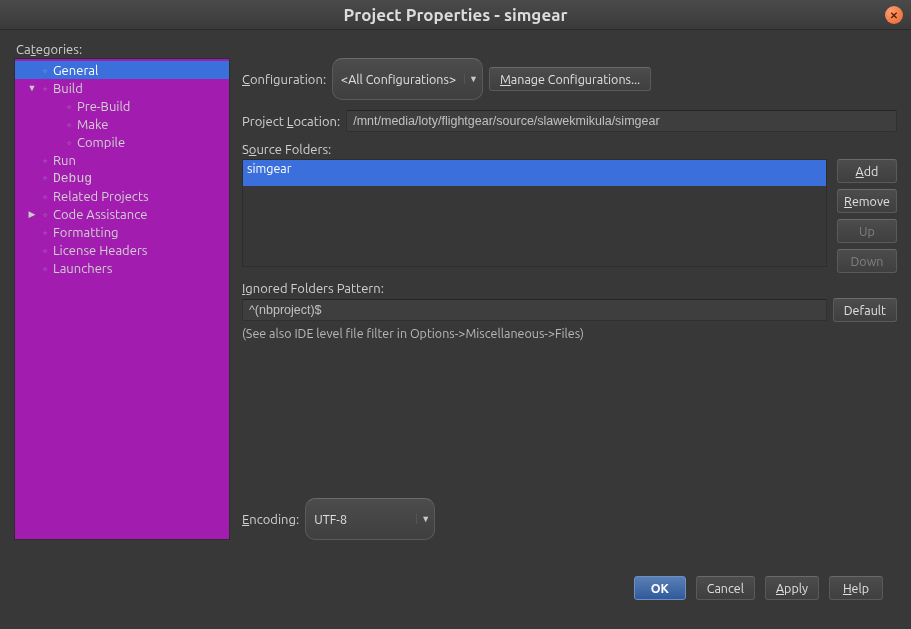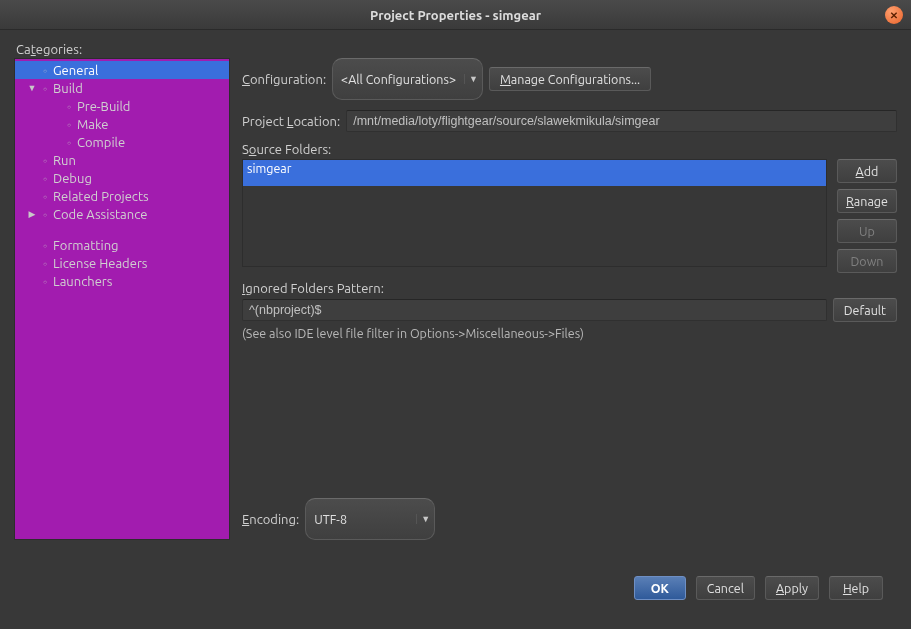--- a/index.html
+++ b/index.html
@@ -17,21 +17,21 @@
     background: linear-gradient(#4a4a4a, #3a3a3a);
     display: flex;
     align-items: center;
     justify-content: center;
     position: relative;
     border-bottom: 1px solid #2a2a2a;
   }
   .title {
     font-weight: bold;
     color: #dcdcdc;
-    font-size: 13px;
+    font-size: 17px;
   }
   .close-btn {
     position: absolute;
     right: 8px;
     top: 6px;
     width: 18px;
     height: 18px;
     border-radius: 50%;
     background: radial-gradient(circle at 35% 30%, #ff9f6e, #e8632b);
     display: flex;
@@ -215,36 +215,36 @@
         <div class="tree-row" style="padding-left: 36px;">
           <span class="arrow"></span>
           <span class="bullet">○</span>
           <span class="tree-label">Compile</span>
         </div>
         <div class="tree-row" style="padding-left: 12px;">
           <span class="arrow"></span>
           <span class="bullet">○</span>
           <span class="tree-label">Run</span>
         </div>
-        <div class="tree-row" style="padding-left: 12px;">
+        <div class="tree-row" style="padding-left: 12px; font-family: Liberation Mono, monospace;">
           <span class="arrow"></span>
           <span class="bullet">○</span>
           <span class="tree-label">Debug</span>
         </div>
         <div class="tree-row" style="padding-left: 12px;">
           <span class="arrow"></span>
           <span class="bullet">○</span>
           <span class="tree-label">Related Projects</span>
         </div>
         <div class="tree-row" style="padding-left: 12px;">
           <span class="arrow">▶</span>
           <span class="bullet">○</span>
           <span class="tree-label">Code Assistance</span>
         </div>
-        <div class="tree-row" style="padding-left: 12px; margin-top: 13px;">
+        <div class="tree-row" style="padding-left: 12px;">
           <span class="arrow"></span>
           <span class="bullet">○</span>
           <span class="tree-label">Formatting</span>
         </div>
         <div class="tree-row" style="padding-left: 12px;">
           <span class="arrow"></span>
           <span class="bullet">○</span>
           <span class="tree-label">License Headers</span>
         </div>
         <div class="tree-row" style="padding-left: 12px;">
@@ -284,21 +284,21 @@
         <div class="source-list">
           <div class="source-item">simgear</div>
         </div>
         <div class="side-btns">
           <div class="btn">
               <span class="underline">A</span>
               <span>dd</span>
             </div>
           <div class="btn">
               <span class="underline">R</span>
-              <span>anage</span>
+              <span>emove</span>
             </div>
           <div class="btn disabled">Up</div>
           <div class="btn disabled">Down</div>
         </div>
       </div>
 
       <div class="field-label" style="margin-top:8px">
         <span class="underline">I</span><span>gnored Folders Pattern:</span>
       </div>
       <div class="row" style="margin-bottom:2px">

